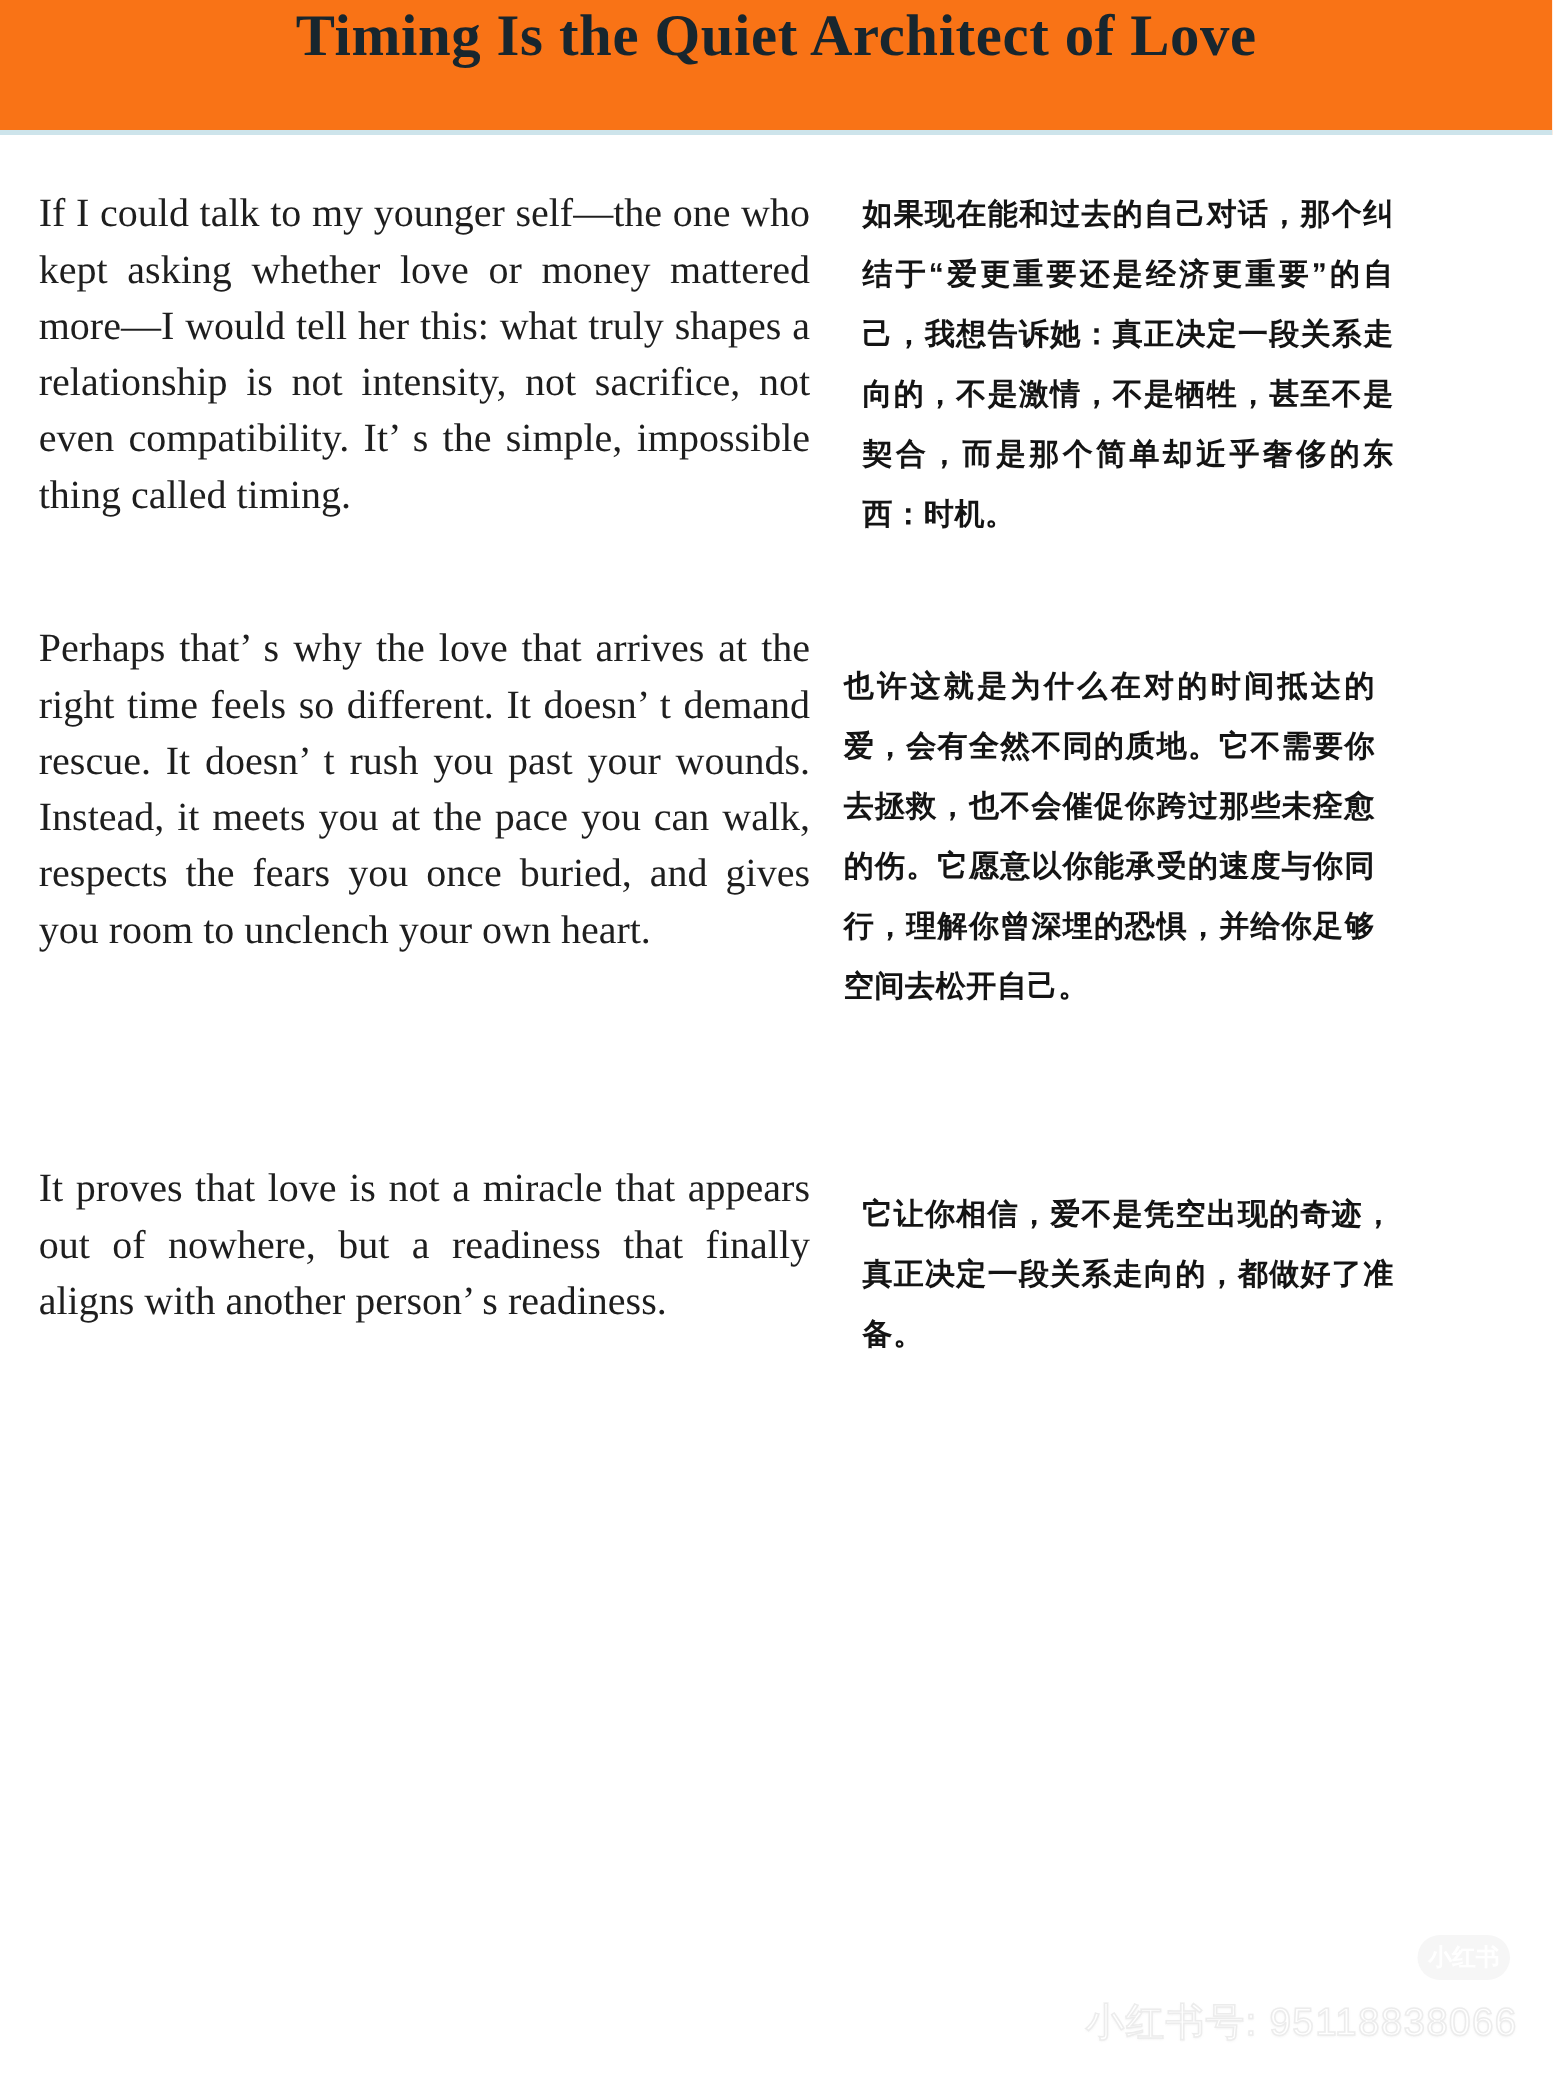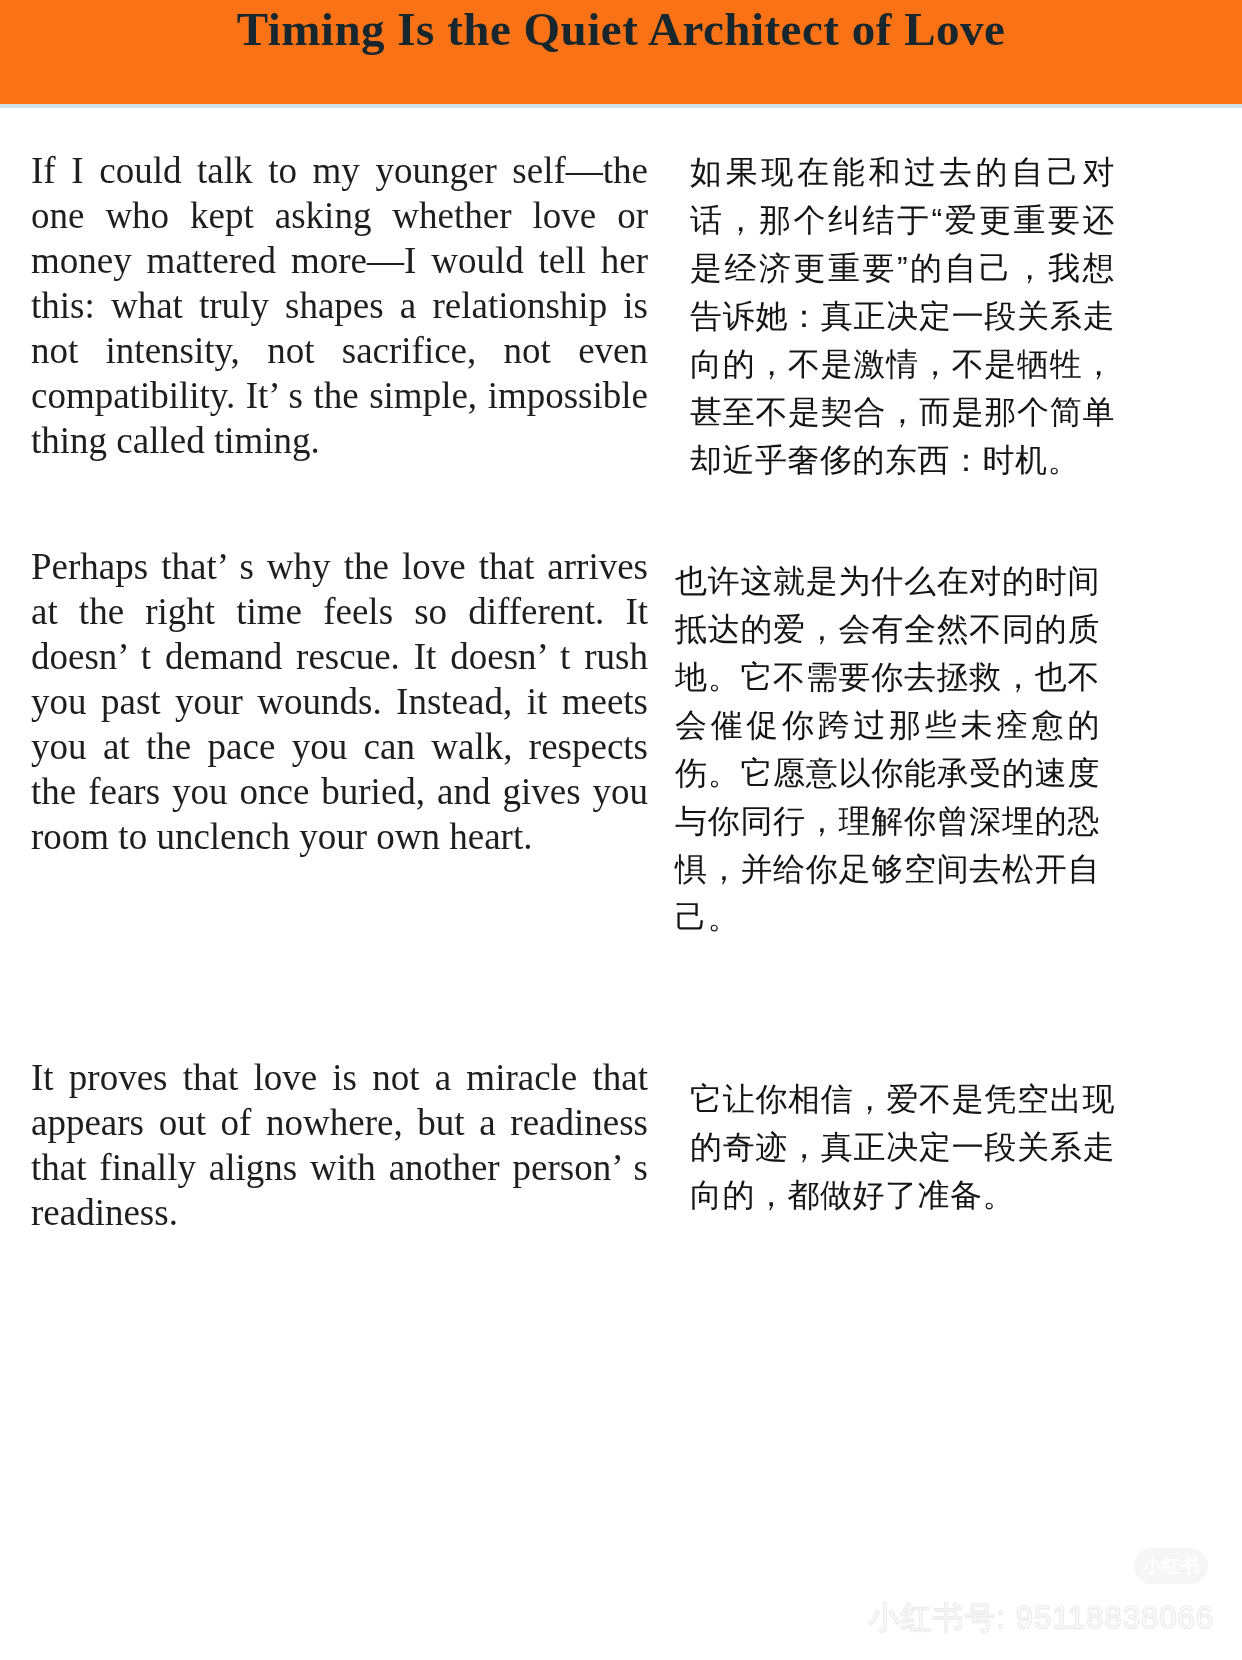--- a/index.html
+++ b/index.html
@@ -41,35 +41,36 @@
     grid-template-columns: 617px 425px;
     column-gap: 42px;
     align-items: start;
   }
   .row-1 { margin-bottom: 60px; }
   .row-2 { margin-bottom: 62px; }
   .row-3 { margin-bottom: 114px; gap: 27px; }
   .en {
     margin: 0;
     font-family: "Liberation Serif", serif;
-    font-size: 37px;
+    font-size: 32px;
     line-height: 45px;
     color: #1e1e1e;
     text-align: justify;
   }
   .zh {
     margin: 0;
     font-family: "Liberation Sans", sans-serif;
-    font-size: 32px;
+    font-size: 24px;
     line-height: 48px;
     color: #141414;
     text-align: justify;
     letter-spacing: 0.5px;
+    font-weight: bold;
   }
-  .row-3 .zh { margin-top: 13px; }
+  .row-3 .zh { margin-top: 30px; }
   .row-4 .zh { margin-top: 20px; }
   .wm-badge {
     position: absolute;
     top: 1548px;
     right: 34px;
     width: 74px;
     height: 36px;
     background: #f6f6f6;
     border-radius: 18px;
     display: flex;

